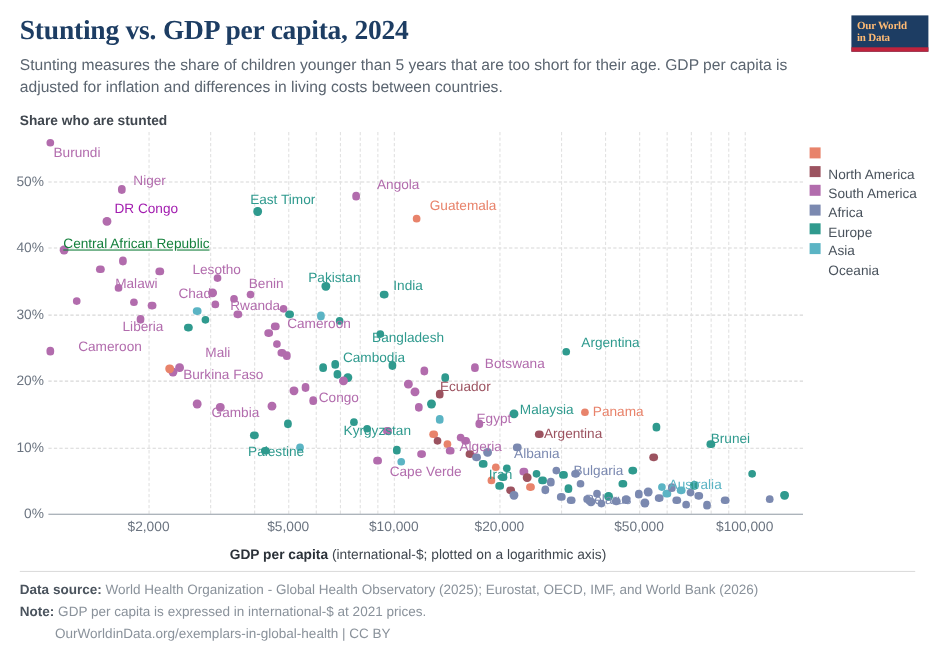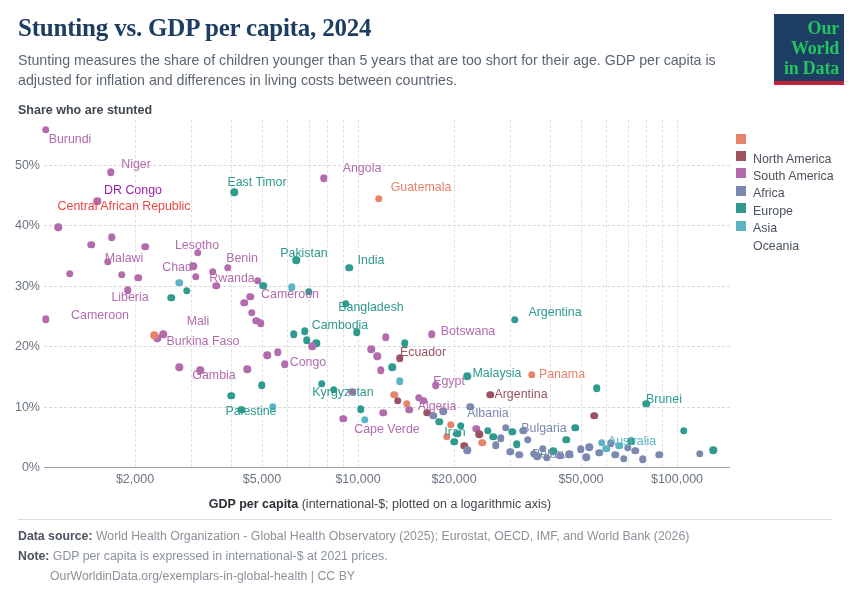--- a/index.html
+++ b/index.html
@@ -44,26 +44,26 @@
   #owid-logo {
     position: absolute;
     right: 6px; top: 14px;
     width: 70px;
     background: #1d3d63;
     border-bottom: 4px solid #c0233c;
     padding: 4px 5px 3px 5px;
     box-sizing: border-box;
   }
   #owid-logo .ll {
-    color: #22c55e;
+    color: #fdba74;
     font-family: "Liberation Serif", serif;
     font-weight: bold;
-    font-size: 18px;
+    font-size: 10px;
     line-height: 1.12;
-    text-align: right;
+    text-align: left;
     letter-spacing: -0.2px;
   }
 
   
   #y-axis-title {
     position: absolute;
     left: 18px; top: 103px;
     font-size: 12.5px;
     font-weight: bold;
     color: #40474f;
@@ -372,21 +372,21 @@
         <div class="dot" style="width: 7.5px; height: 7.5px; background: rgb(91, 180, 196); left: 272.634px; top: 406.6px;"></div>
         <div class="dot" style="width: 7.5px; height: 7.5px; background: rgb(91, 180, 196); left: 364.759px; top: 419.888px;"></div>
       </div>
     <div id="labels-layer">
         <div class="dot-label" style="color: rgb(178, 108, 173); left: 70px; top: 139px;">Burundi</div>
         <div class="dot-label" style="color: rgb(178, 108, 173); left: 136px; top: 164px;">Niger</div>
         <div class="dot-label" style="color: #a21caf; left: 133px; top: 190px;">DR Congo</div>
         <div class="dot-label" style="color: rgb(47, 154, 142); left: 257px; top: 182px;">East Timor</div>
         <div class="dot-label" style="color: rgb(178, 108, 173); left: 362px; top: 168px;">Angola</div>
         <div class="dot-label" style="color: rgb(232, 131, 107); left: 421px; top: 187px;">Guatemala</div>
-        <div class="dot-label" style="color: #ef4444; left: 124px; top: 206px;">Central African Republic</div>
+        <div class="dot-label" style="color: #15803d; left: 124px; top: 222px; text-decoration: underline;">Central African Republic</div>
         <div class="dot-label" style="color: rgb(178, 108, 173); left: 197px; top: 245px;">Lesotho</div>
         <div class="dot-label" style="color: rgb(178, 108, 173); left: 124px; top: 258px;">Malawi</div>
         <div class="dot-label" style="color: rgb(47, 154, 142); left: 304px; top: 253px;">Pakistan</div>
         <div class="dot-label" style="color: rgb(47, 154, 142); left: 371px; top: 260px;">India</div>
         <div class="dot-label" style="color: rgb(178, 108, 173); left: 242px; top: 258px;">Benin</div>
         <div class="dot-label" style="color: rgb(178, 108, 173); left: 177px; top: 267px;">Chad</div>
         <div class="dot-label" style="color: rgb(178, 108, 173); left: 232px; top: 278px;">Rwanda</div>
         <div class="dot-label" style="color: rgb(178, 108, 173); left: 130px; top: 297px;">Liberia</div>
         <div class="dot-label" style="color: rgb(178, 108, 173); left: 290px; top: 294px;">Cameroon</div>
         <div class="dot-label" style="color: rgb(178, 108, 173); left: 100px; top: 315px;">Cameroon</div>

